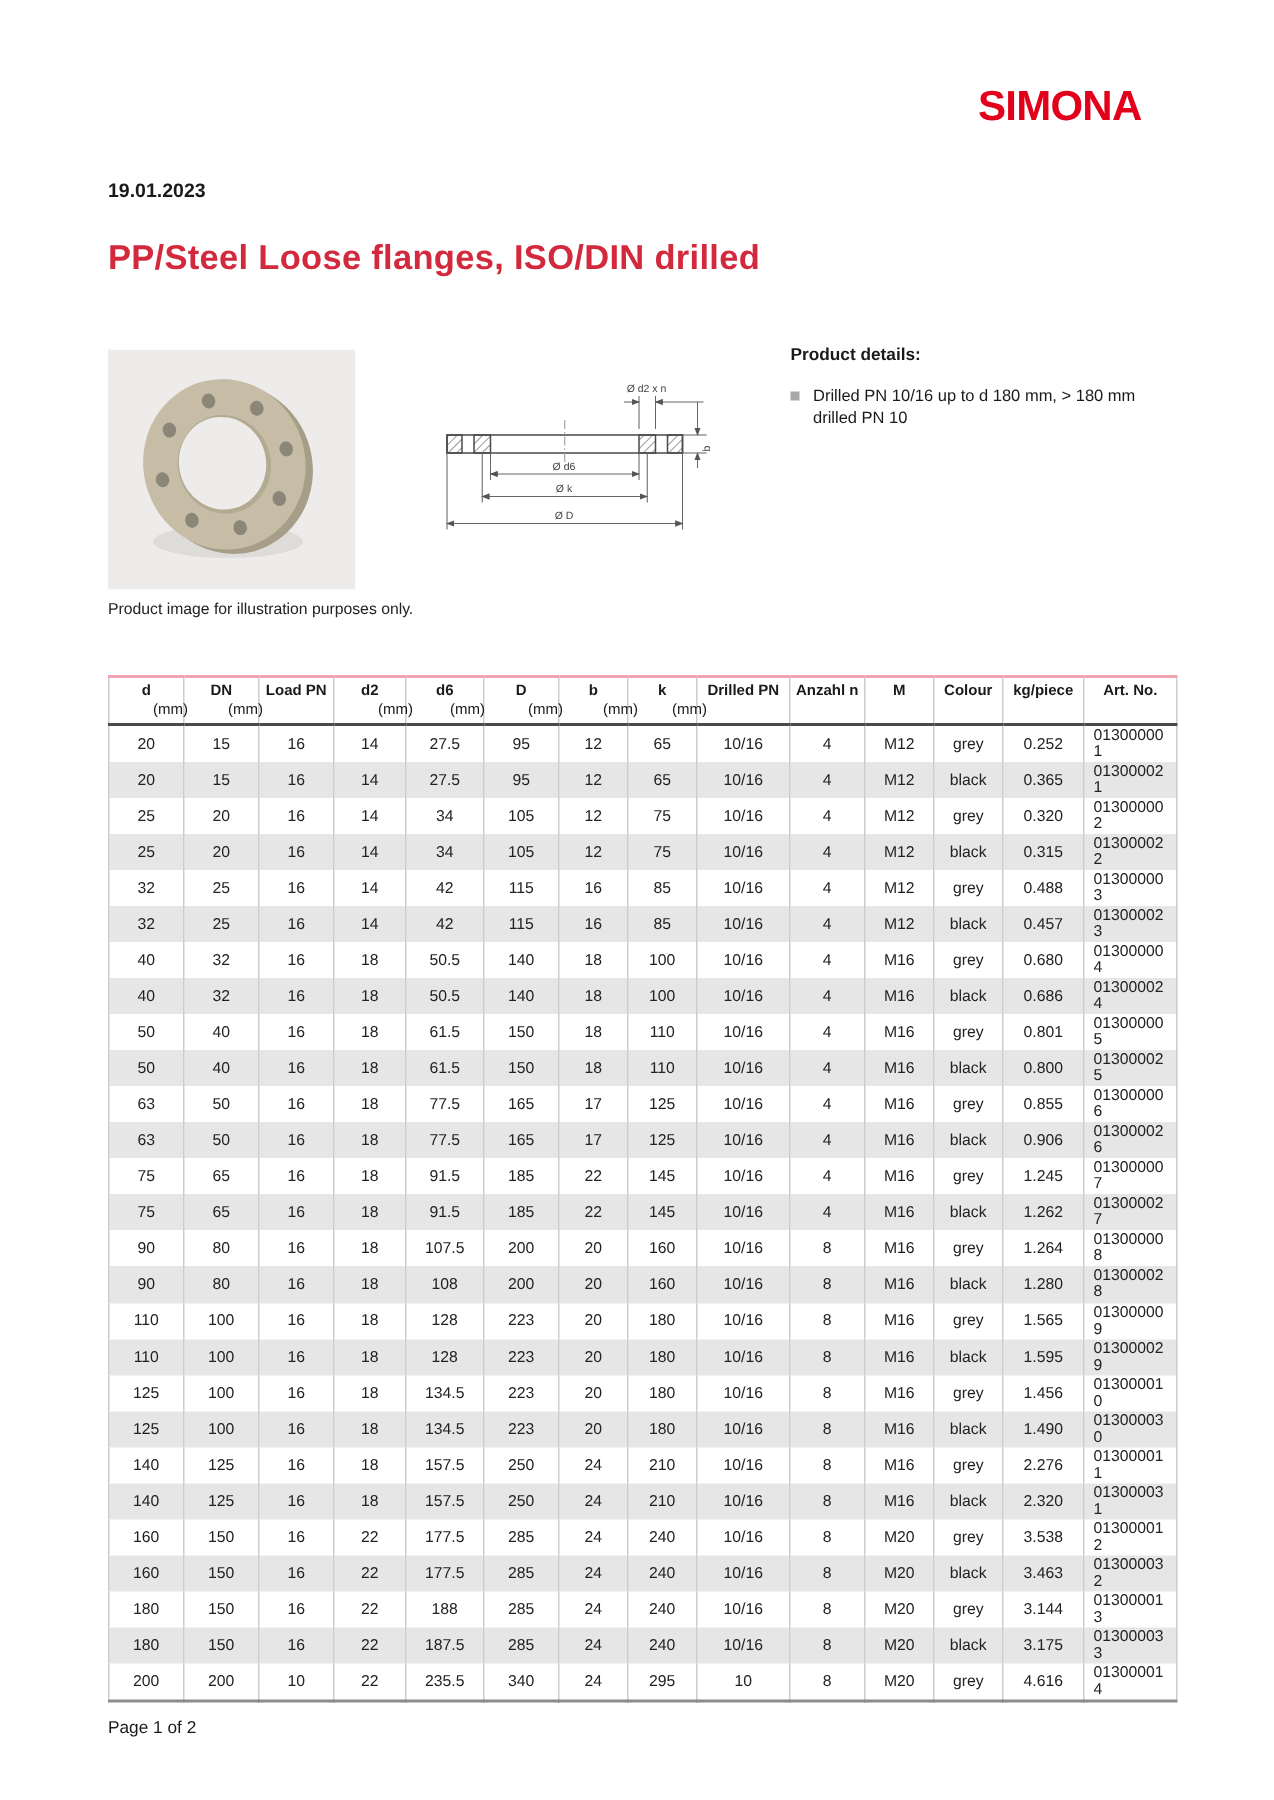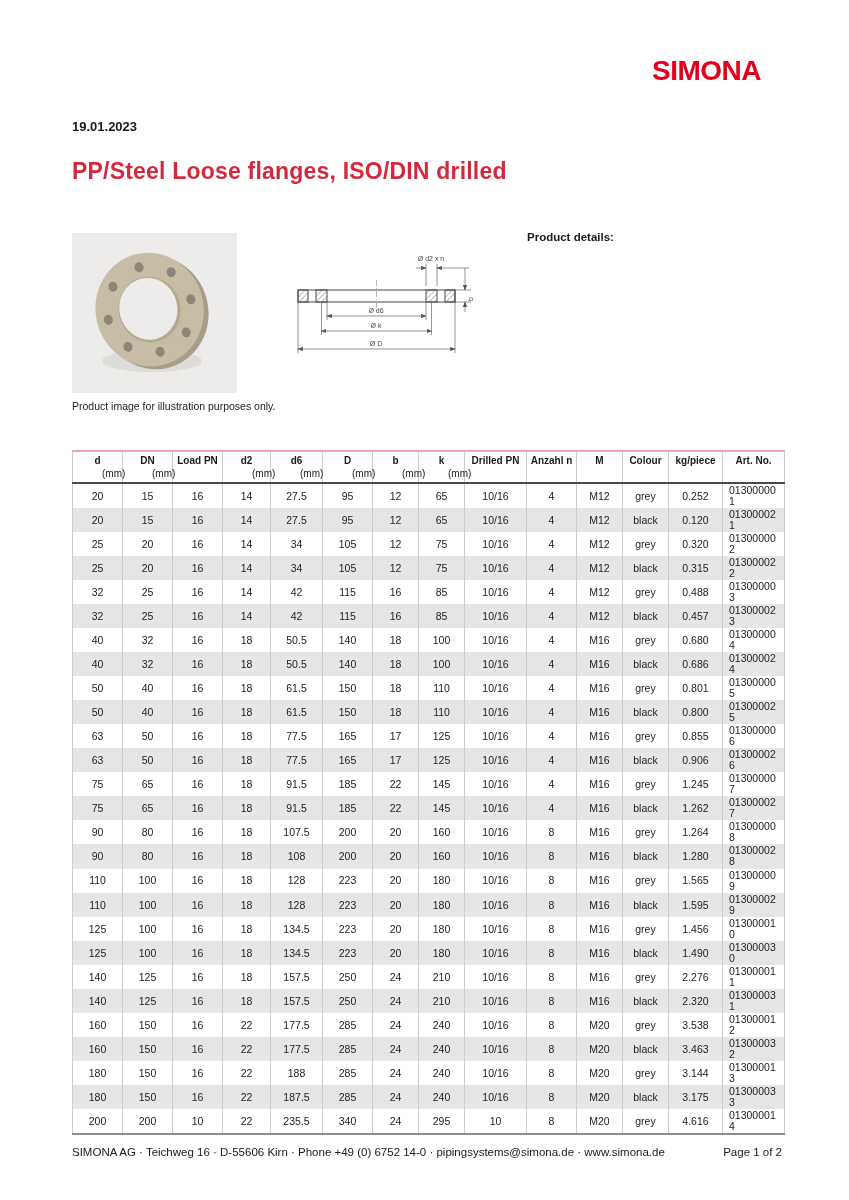--- a/index.html
+++ b/index.html
@@ -133,20 +133,24 @@
         <text x="88" y="63" text-anchor="middle">Ø d6</text>
         <text x="88" y="78" text-anchor="middle">Ø k</text>
         <text x="88" y="96" text-anchor="middle">Ø D</text>
         <text x="185" y="49" text-anchor="middle" transform="rotate(-90 185 49)">b</text>
       </g>
     </svg>
   </div>
 
   <div class="details">
     <div class="details-heading">Product details:</div>
+    <div class="bullet">
+      <span class="bullet-marker"></span>
+      <span class="bullet-text">Drilled PN 10/16 up to d 180 mm, &gt; 180 mm drilled PN 10</span>
+    </div>
   </div>
 
   <table class="flange-table">
     <colgroup>
       <col class="c-d">
         <col class="c-dn">
         <col class="c-load">
         <col class="c-d2">
         <col class="c-d6">
       <col class="c-D">
@@ -242,21 +246,21 @@
           <td>16</td>
           <td>14</td>
           <td>27.5</td>
           <td>95</td>
           <td>12</td>
           <td>65</td>
           <td>10/16</td>
           <td>4</td>
           <td>M12</td>
           <td>black</td>
-          <td>0.120</td>
+          <td>0.365</td>
           <td class="artno">013000021</td>
         </tr>
         <tr>
           <td>25</td>
           <td>20</td>
           <td>16</td>
           <td>14</td>
           <td>34</td>
           <td>105</td>
           <td>12</td>
@@ -649,17 +653,16 @@
           <td>8</td>
           <td>M20</td>
           <td>grey</td>
           <td>4.616</td>
           <td class="artno">013000014</td>
         </tr>
       </tbody>
   </table>
 
   <div class="footer">
-    <span>SIMONA AG · Teichweg 16 · D-55606 Kirn · Phone +49 (0) 6752 14-0 · pipingsystems@simona.de · www.simona.de</span>
     <span>Page 1 of 2</span>
   </div>
 
 </div>
 
 </body></html>

